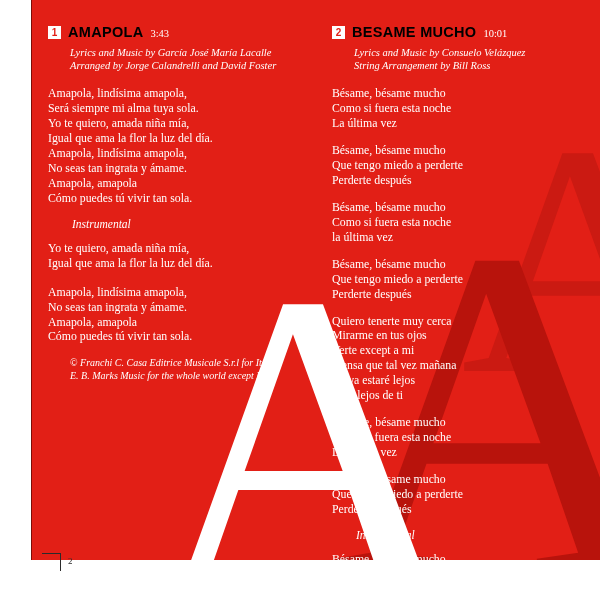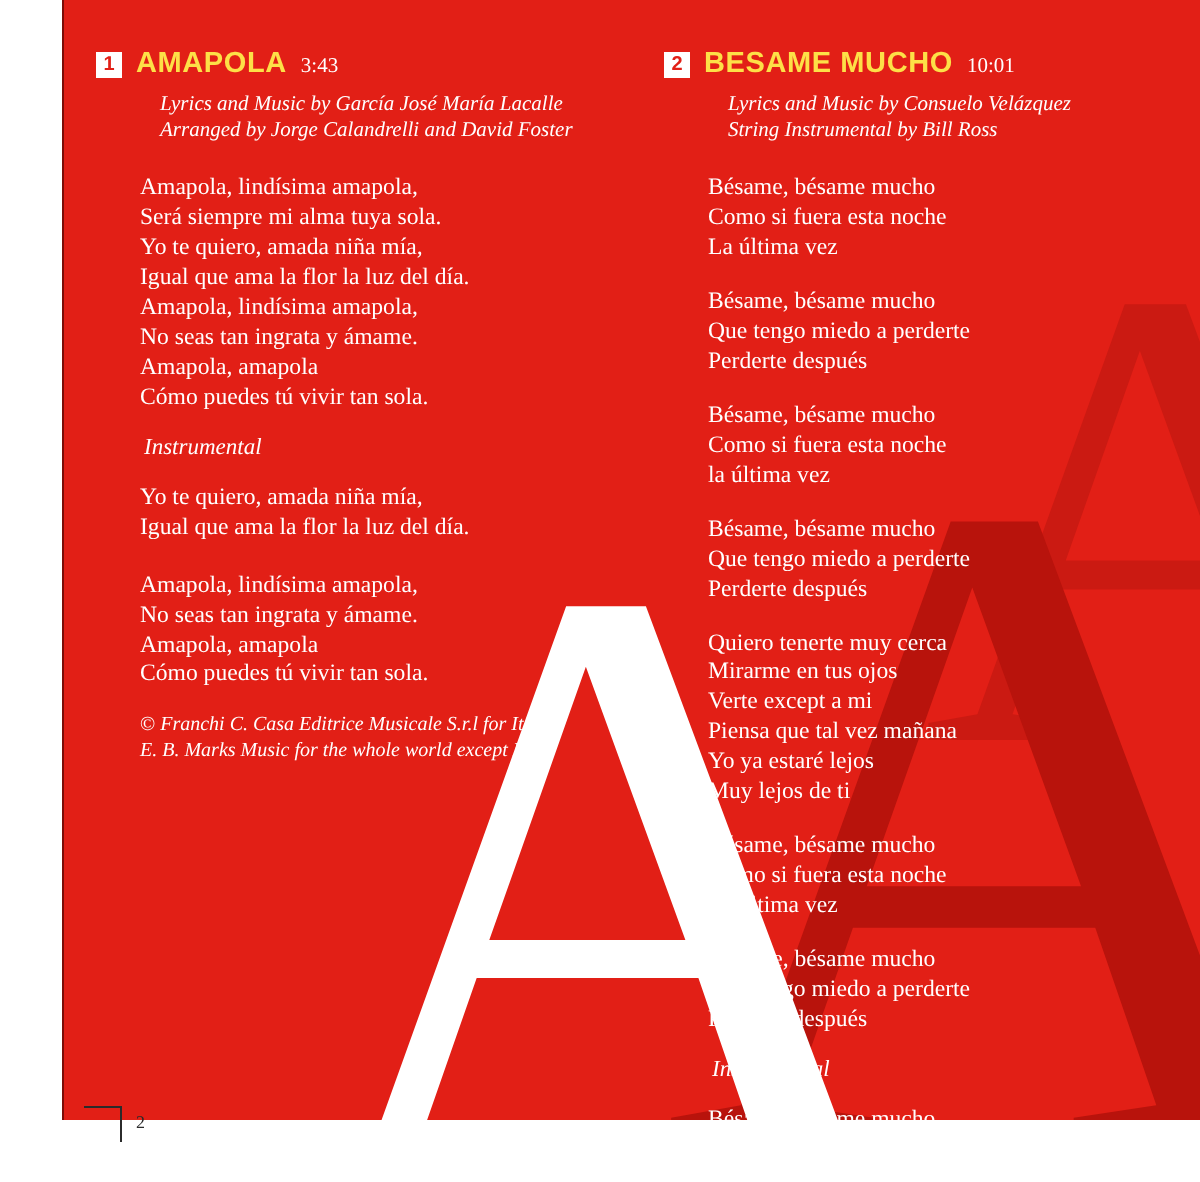--- a/index.html
+++ b/index.html
@@ -141,41 +141,40 @@
     font-weight: bold;
     flex: none;
     position: relative;
     top: -1px;
   }
   .track-title {
     font-family: "Liberation Sans", sans-serif;
     font-weight: bold;
     font-size: 14.5px;
     letter-spacing: 0.3px;
-    color: #fde047;
+    color: #000000;
   }
   .track-time {
     font-family: "Liberation Serif", serif;
     font-size: 10.5px;
     color: #ffffff;
     font-weight: normal;
     text-align: right;
   }
   .credits {
     font-style: italic;
     font-size: 10.5px;
     line-height: 1.28;
     margin-bottom: 13px;
-    margin-left: 32px;
+    margin-left: 22px;
     color: #ffffff;
   }
   .lyric-block {
     font-size: 11.8px;
     line-height: 1.27;
-    margin-left: 22px;
     margin-bottom: 12px;
     color: #ffffff;
   }
   .lyric-block div { white-space: pre; }
   .instr {
     font-style: italic;
     font-size: 11.5px;
     margin-left: 24px;
     margin-bottom: 11px;
     color: #ffffff;
@@ -248,21 +247,21 @@
       </div>
 
       <div class="col col-right">
         <div class="track-head">
           <span class="track-num">2</span>
           <span class="track-title">BESAME MUCHO</span>
           <span class="track-time">10:01</span>
         </div>
         <div class="credits">
           <div>Lyrics and Music by Consuelo Velázquez</div>
-          <div>String Instrumental by Bill Ross</div>
+          <div>String Arrangement by Bill Ross</div>
         </div>
 
         <div class="lyric-block">
           <div>Bésame, bésame mucho</div>
           <div>Como si fuera esta noche</div>
           <div>La última vez</div>
         </div>
         <div class="lyric-block">
           <div>Bésame, bésame mucho</div>
           <div>Que tengo miedo a perderte</div>

